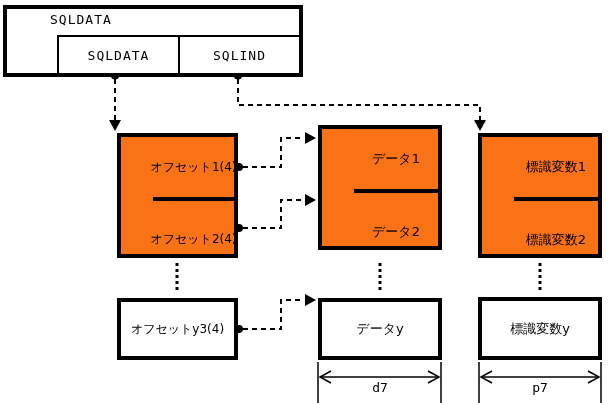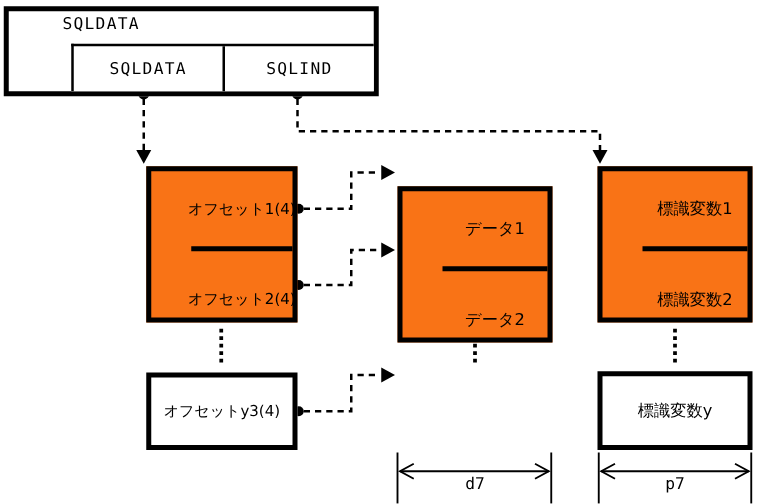--- a/index.html
+++ b/index.html
@@ -76,25 +76,26 @@
     <div class="sqlvar-cell latin">SQLIND</div>
   </div>
 
   <div class="table-thick" style="left:117px;top:133px;width:121px;height:125px;">
     <div class="table-cell cell-top jp-sm">オフセット1(4)</div>
     <div class="table-cell cell-bot jp-sm">オフセット2(4)</div>
   </div>
 
   <div class="box-thick jp-sm" style="left:117px;top:298px;width:121px;height:62px;">オフセットy3(4)</div>
 
-  <div class="table-thick" style="left:318px;top:149px;width:124px;height:125px;">
+  <div class="table-thick" style="left:318px;top:125px;width:124px;height:125px;">
     <div class="table-cell cell-top jp">データ1</div>
     <div class="table-cell cell-bot jp">データ2</div>
   </div>
 
+  <div class="box-thick jp" style="left:318px;top:298px;width:124px;height:62px;">データy</div>
 
   <div class="table-thick" style="left:478px;top:133px;width:124px;height:125px;">
     <div class="table-cell cell-top jp">標識変数1</div>
     <div class="table-cell cell-bot jp">標識変数2</div>
   </div>
 
   <div class="box-thick jp" style="left:478px;top:297px;width:124px;height:63px;">標識変数y</div>
 
   <div class="dim-label" style="left:352px;top:380px;width:56px;">d7</div>
   <div class="dim-label" style="left:512px;top:380px;width:56px;">p7</div>

